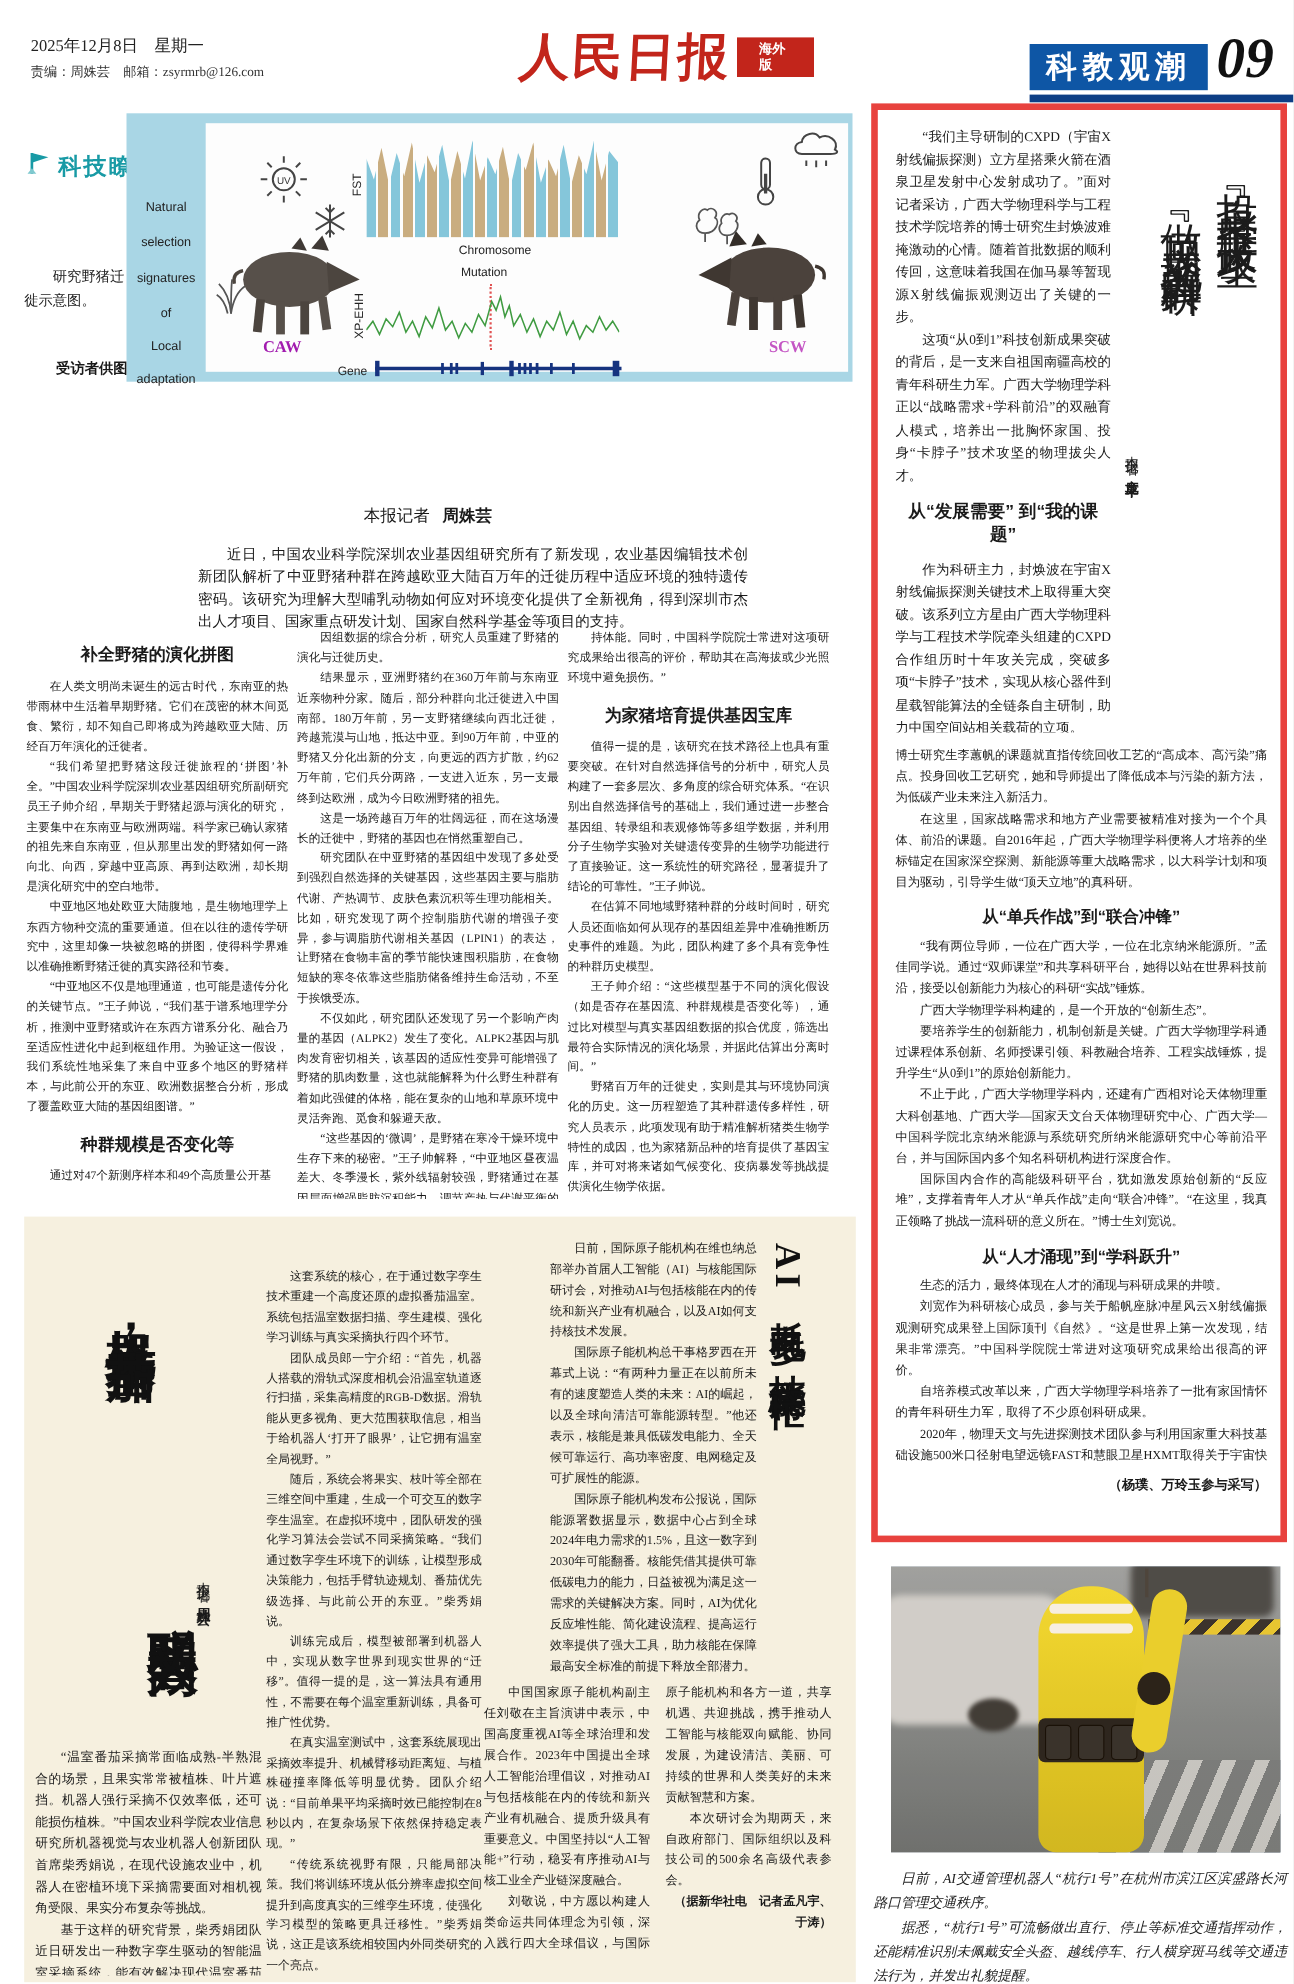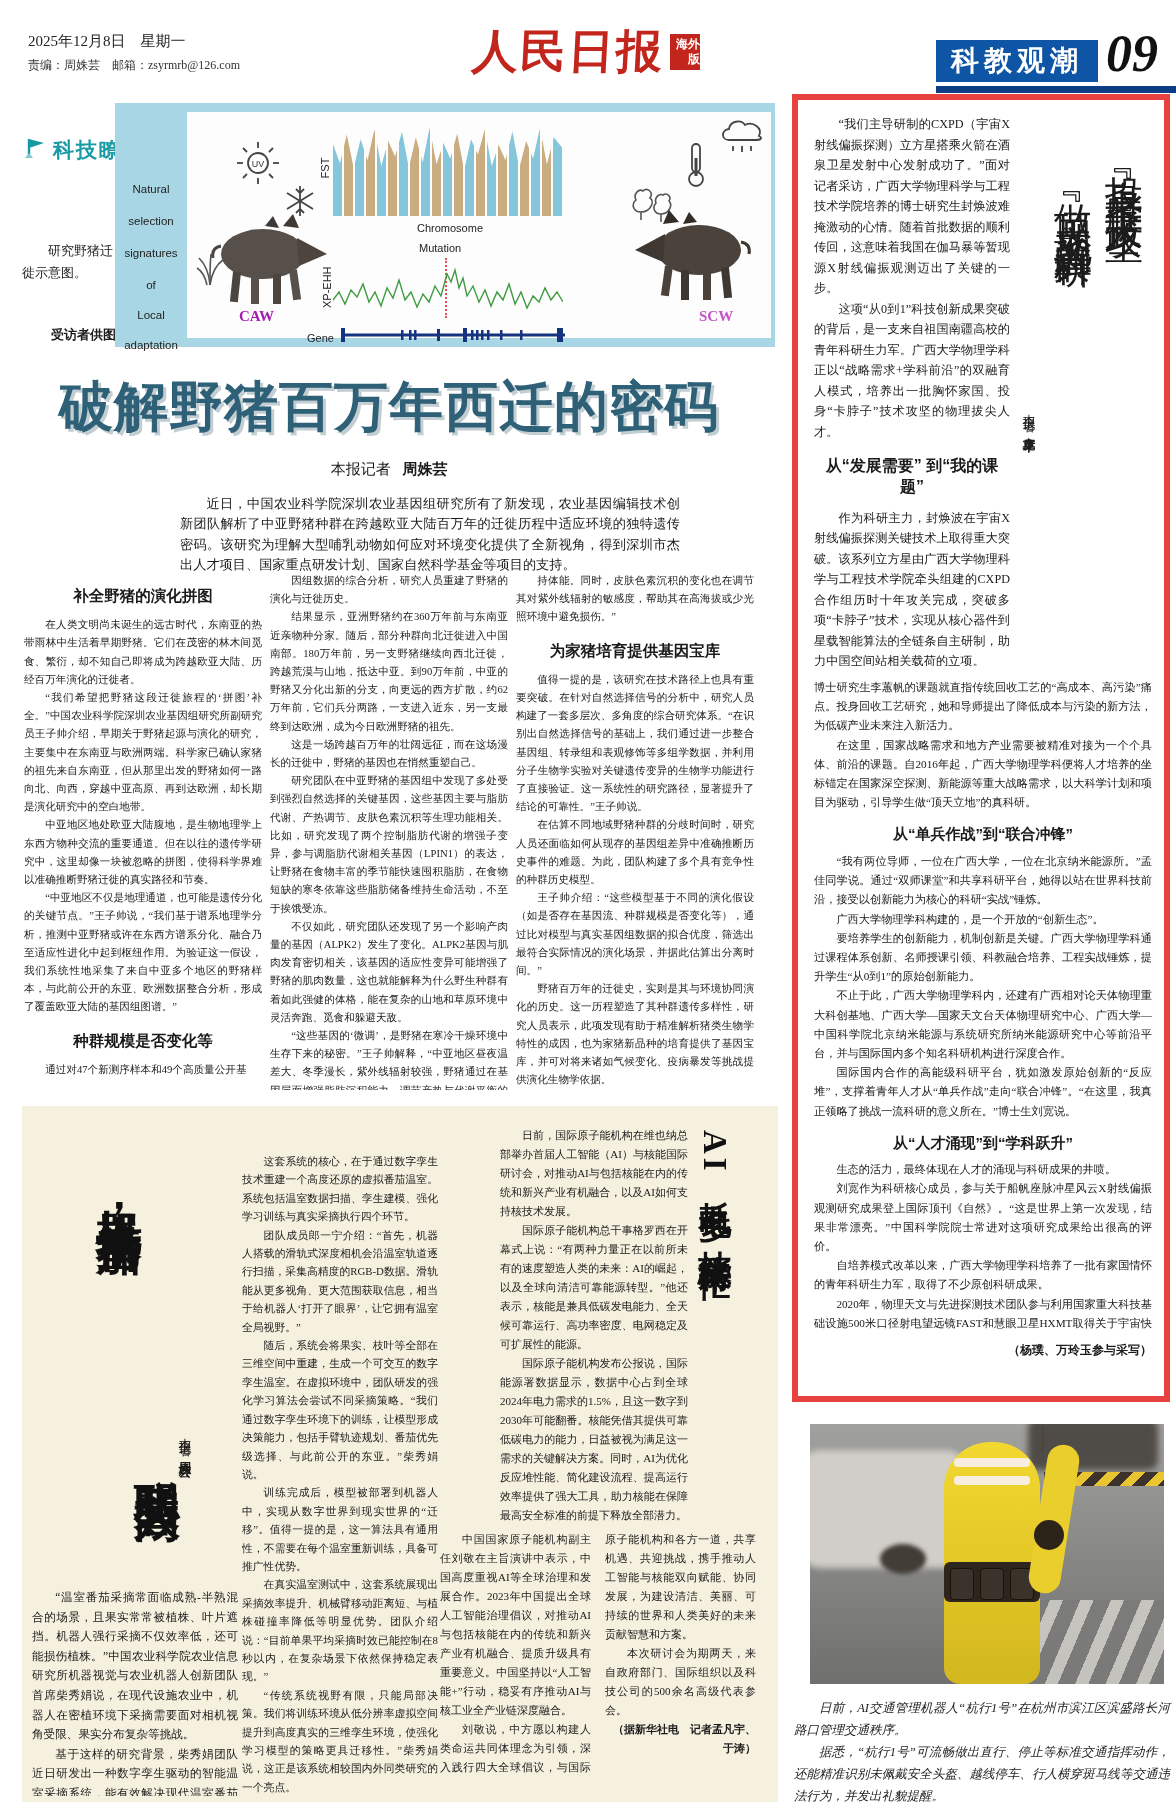--- a/index.html
+++ b/index.html
@@ -6,21 +6,21 @@
   #page{position:relative;width:1176px;height:1804px;margin:0 auto;background:#ffffff;
         font-family:"Liberation Serif","DejaVu Serif",serif;color:#1a1a1a;overflow:hidden;}
   .abs{position:absolute;}
   
   .hdr-date{left:28px;top:32px;font-size:15px;color:#222;}
   .hdr-editor{left:28px;top:57px;font-size:12px;color:#333;}
   .masthead{left:472px;top:28px;display:flex;align-items:flex-start;}
   .masthead-title{font-size:46px;font-weight:bold;color:#c2251b;letter-spacing:2px;
     font-family:"Liberation Serif","DejaVu Serif",serif;transform:skewX(-3deg);line-height:1.05;}
   .edition-badge{width:30px;margin-left:6px;margin-top:6px;background:#c2251b;color:#fff;
-    font-size:12px;line-height:1.25;text-align:right;padding:3px 0;font-weight:bold;}
+    font-size:12px;line-height:1.25;text-align:left;padding:3px 20px;font-weight:bold;}
   .section-box{left:936px;top:40px;width:162px;height:42px;background:#0e56a5;color:#fff;
     display:flex;align-items:center;justify-content:center;font-family:"Liberation Sans","DejaVu Sans",sans-serif;
     font-size:28px;font-weight:bold;letter-spacing:5px;}
   .page-num{left:1106px;top:24px;font-size:52px;font-weight:bold;font-style:italic;color:#111;}
   .hdr-bar{left:936px;top:86px;width:240px;height:7px;background:#0d3e85;}
   
   .logo{left:24px;top:136px;display:flex;align-items:center;gap:5px;}
   .logo-text{font-family:"Liberation Sans","DejaVu Sans",sans-serif;font-weight:bold;
     font-size:21px;color:#189aa5;letter-spacing:2px;}
   
@@ -263,21 +263,20 @@
             <rect x="84" y="58" width="8" height="30" fill="#4b423c" transform="rotate(-8 88 58)"></rect>
             <path d="M16 34 q-10 2 -8 12" stroke="#3f3731" stroke-width="3" fill="none"></path>
           </svg>
       </div>
       <div class="abs scw-lbl" style="left:512px;top:196px">SCW</div>
     </div>
   </div>
   <div class="abs caption">研究野猪迁徙示意图。</div>
   <div class="abs credit-src"><b>受访者供图</b></div>
 
-  <div class="abs headline">破解野猪百万年西迁的密码</div>
   <div class="abs byline">
     <span>本报记者</span>
     <b>周姝芸</b>
   </div>
   <div class="abs lead">近日，中国农业科学院深圳农业基因组研究所有了新发现，农业基因编辑技术创新团队解析了中亚野猪种群在跨越欧亚大陆百万年的迁徙历程中适应环境的独特遗传密码。该研究为理解大型哺乳动物如何应对环境变化提供了全新视角，得到深圳市杰出人才项目、国家重点研发计划、国家自然科学基金等项目的支持。</div>
   <div id="col1" class="abs ncol">
       <div class="colsub">补全野猪的演化拼图</div>
       <div class="para">在人类文明尚未诞生的远古时代，东南亚的热带雨林中生活着早期野猪。它们在茂密的林木间觅食、繁衍，却不知自己即将成为跨越欧亚大陆、历经百万年演化的迁徙者。</div>
       <div class="para">“我们希望把野猪这段迁徙旅程的‘拼图’补全。”中国农业科学院深圳农业基因组研究所副研究员王子帅介绍，早期关于野猪起源与演化的研究，主要集中在东南亚与欧洲两端。科学家已确认家猪的祖先来自东南亚，但从那里出发的野猪如何一路向北、向西，穿越中亚高原、再到达欧洲，却长期是演化研究中的空白地带。</div>
       <div class="para">中亚地区地处欧亚大陆腹地，是生物地理学上东西方物种交流的重要通道。但在以往的遗传学研究中，这里却像一块被忽略的拼图，使得科学界难以准确推断野猪迁徙的真实路径和节奏。</div>
@@ -287,21 +286,21 @@
     </div>
   <div id="col2" class="abs ncol">
       <div class="para cont">因组数据的综合分析，研究人员重建了野猪的演化与迁徙历史。</div>
       <div class="para">结果显示，亚洲野猪约在360万年前与东南亚近亲物种分家。随后，部分种群向北迁徙进入中国南部。180万年前，另一支野猪继续向西北迁徙，跨越荒漠与山地，抵达中亚。到90万年前，中亚的野猪又分化出新的分支，向更远的西方扩散，约62万年前，它们兵分两路，一支进入近东，另一支最终到达欧洲，成为今日欧洲野猪的祖先。</div>
       <div class="para">这是一场跨越百万年的壮阔远征，而在这场漫长的迁徙中，野猪的基因也在悄然重塑自己。</div>
       <div class="para">研究团队在中亚野猪的基因组中发现了多处受到强烈自然选择的关键基因，这些基因主要与脂肪代谢、产热调节、皮肤色素沉积等生理功能相关。比如，研究发现了两个控制脂肪代谢的增强子变异，参与调脂肪代谢相关基因（LPIN1）的表达，让野猪在食物丰富的季节能快速囤积脂肪，在食物短缺的寒冬依靠这些脂肪储备维持生命活动，不至于挨饿受冻。</div>
       <div class="para">不仅如此，研究团队还发现了另一个影响产肉量的基因（ALPK2）发生了变化。ALPK2基因与肌肉发育密切相关，该基因的适应性变异可能增强了野猪的肌肉数量，这也就能解释为什么野生种群有着如此强健的体格，能在复杂的山地和草原环境中灵活奔跑、觅食和躲避天敌。</div>
       <div class="para">“这些基因的‘微调’，是野猪在寒冷干燥环境中生存下来的秘密。”王子帅解释，“中亚地区昼夜温差大、冬季漫长，紫外线辐射较强，野猪通过在基因层面增强脂肪沉积能力、调节产热与代谢平衡的能力，既能抵御低温，也能在资源有限的条件下维</div>
     </div>
   <div id="col3" class="abs ncol">
-      <div class="para cont">持体能。同时，皮肤色素沉积的变化也在调节其对紫外线辐射的敏感度，帮助其在高海拔或少光照环境中避免损伤。”</div>
+      <div class="para cont">持体能。同时，中国科学院院士常进对这项研究成果给出很高的评价，帮助其在高海拔或少光照环境中避免损伤。”</div>
       <div class="colsub">为家猪培育提供基因宝库</div>
       <div class="para">值得一提的是，该研究在技术路径上也具有重要突破。在针对自然选择信号的分析中，研究人员构建了一套多层次、多角度的综合研究体系。“在识别出自然选择信号的基础上，我们通过进一步整合基因组、转录组和表观修饰等多组学数据，并利用分子生物学实验对关键遗传变异的生物学功能进行了直接验证。这一系统性的研究路径，显著提升了结论的可靠性。”王子帅说。</div>
       <div class="para">在估算不同地域野猪种群的分歧时间时，研究人员还面临如何从现存的基因组差异中准确推断历史事件的难题。为此，团队构建了多个具有竞争性的种群历史模型。</div>
       <div class="para">王子帅介绍：“这些模型基于不同的演化假设（如是否存在基因流、种群规模是否变化等），通过比对模型与真实基因组数据的拟合优度，筛选出最符合实际情况的演化场景，并据此估算出分离时间。”</div>
       <div class="para">野猪百万年的迁徙史，实则是其与环境协同演化的历史。这一历程塑造了其种群遗传多样性，研究人员表示，此项发现有助于精准解析猪类生物学特性的成因，也为家猪新品种的培育提供了基因宝库，并可对将来诸如气候变化、疫病暴发等挑战提供演化生物学依据。</div>
     </div>
 
   <div class="abs redbox">
     <div class="red-intro">
         <div class="para">“我们主导研制的CXPD（宇宙X射线偏振探测）立方星搭乘火箭在酒泉卫星发射中心发射成功了。”面对记者采访，广西大学物理科学与工程技术学院培养的博士研究生封焕波难掩激动的心情。随着首批数据的顺利传回，这意味着我国在伽马暴等暂现源X射线偏振观测迈出了关键的一步。</div>

